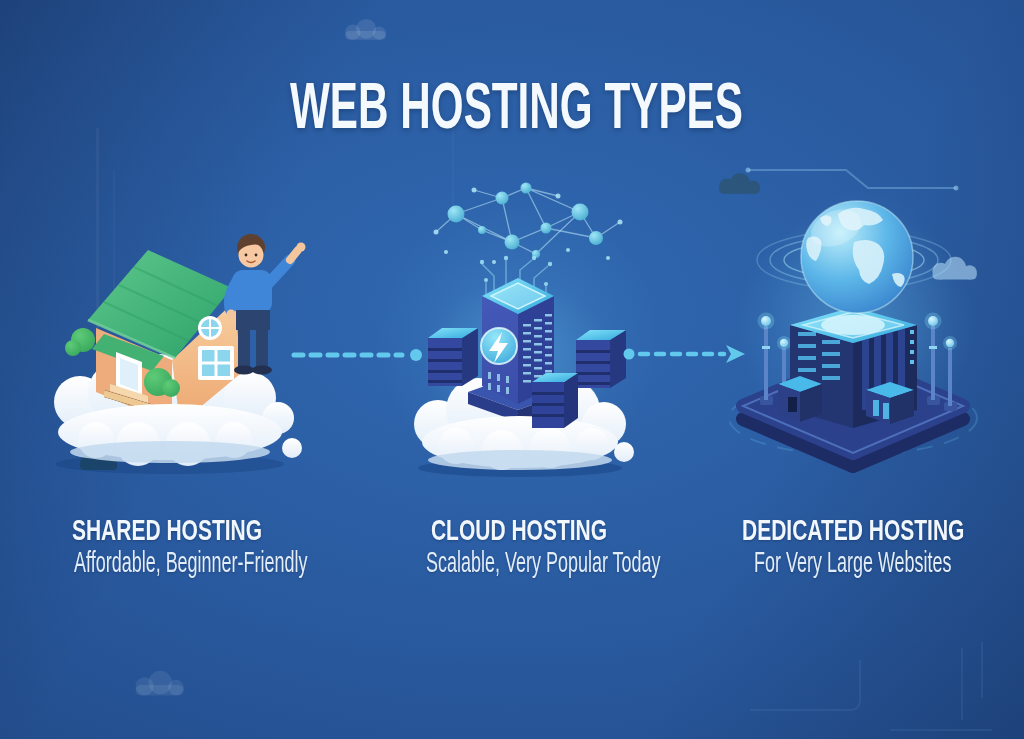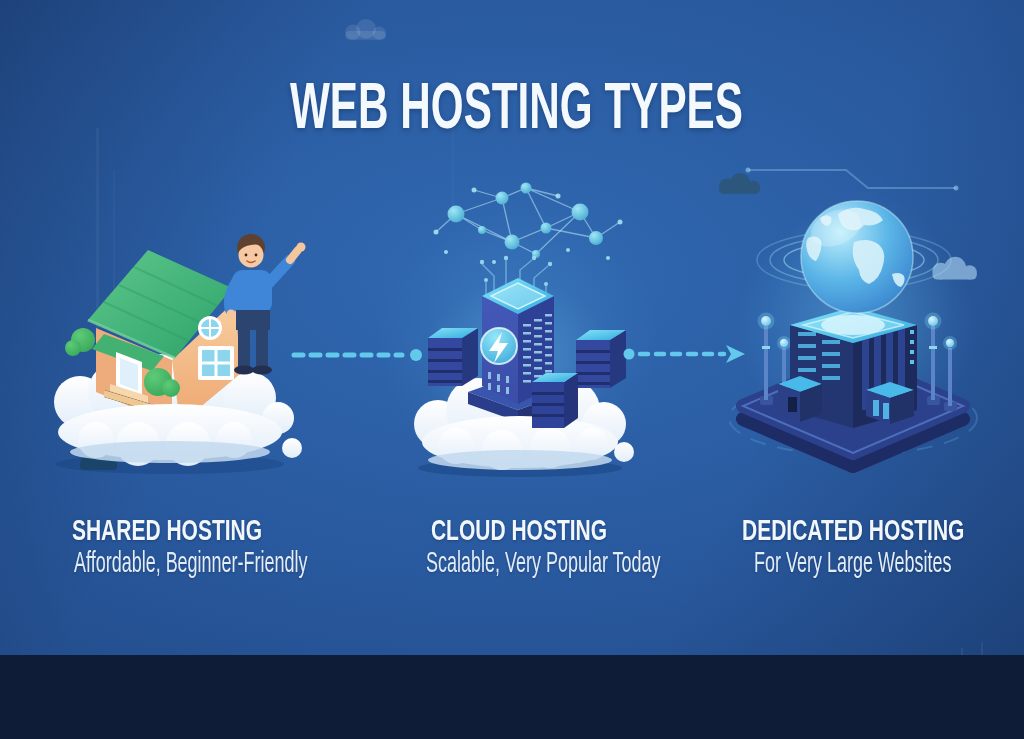--- a/index.html
+++ b/index.html
@@ -1,17 +1,17 @@
 <!DOCTYPE html>
 <html><head>
 <meta charset="utf-8">
 <style>
   html,body{margin:0;padding:0;background:#0e1c38;}
   .canvas{
-    position:relative;width:1024px;height:655px;overflow:hidden;
+    position:relative;width:1024px;height:739px;overflow:hidden;
     font-family:"Liberation Sans","DejaVu Sans",sans-serif;
     background:
       radial-gradient(135% 120% at 50% 42%, #30superseded 0%, #29599e 38%, #224b89 66%, #1b3a6e 100%);
   }
   
   .canvas{background:radial-gradient(135% 120% at 50% 42%, #3069b2 0%, #29599e 38%, #224b89 66%, #1b3a6e 100%);}
   .vignette{position:absolute;inset:0;pointer-events:none;
     background:linear-gradient(115deg, rgba(10,25,55,.28) 0%, rgba(10,25,55,0) 28%, rgba(10,25,55,0) 72%, rgba(10,25,55,.22) 100%);}
   .glow{position:absolute;pointer-events:none;border-radius:50%;}
   .glow.mid{left:322px;top:140px;width:392px;height:400px;

